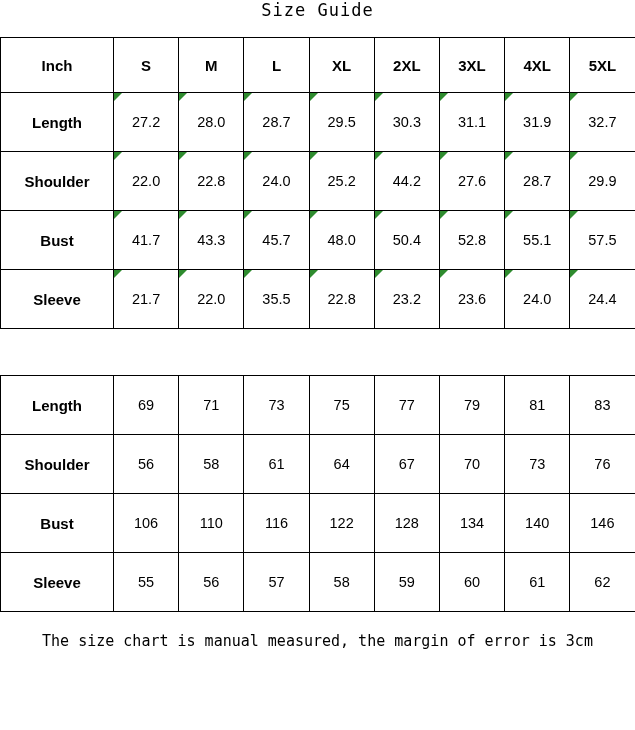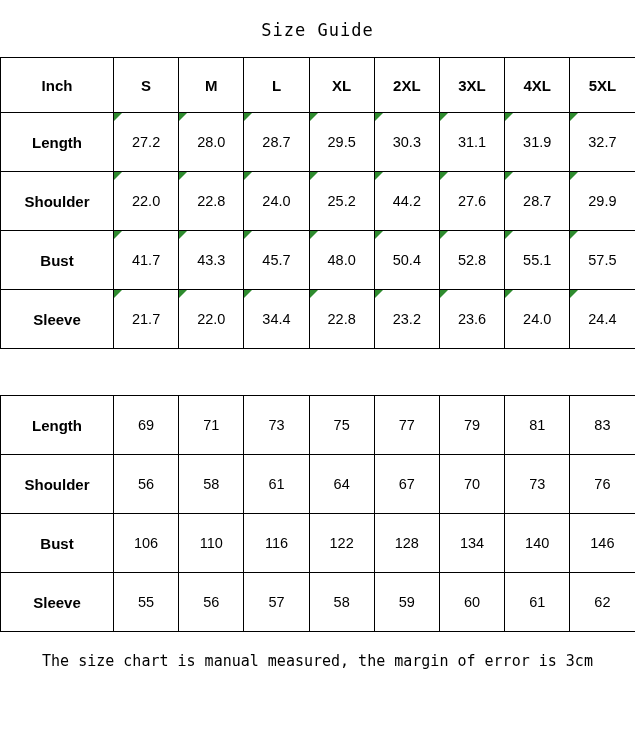--- a/index.html
+++ b/index.html
@@ -20,21 +20,20 @@
     position: relative;
     box-sizing: border-box;
     display: flex;
     flex-direction: column;
   }
   .title {
     font-family: "DejaVu Sans Mono", monospace;
     font-size: 17px;
     letter-spacing: 1px;
     text-align: center;
-    padding-top: 20px;
     padding-bottom: 17px;
     color: #000;
   }
   table.size-table {
     border-collapse: collapse;
     width: 635px;
     table-layout: fixed;
   }
   table.size-table td {
     border: 1px solid #000000;
@@ -147,21 +146,21 @@
         <td class="mark">48.0</td>
         <td class="mark">50.4</td>
         <td class="mark">52.8</td>
         <td class="mark">55.1</td>
         <td class="mark">57.5</td>
       </tr>
       <tr>
         <td class="rowhead">Sleeve</td>
         <td class="mark">21.7</td>
         <td class="mark">22.0</td>
-        <td class="mark">34.4</td>
+        <td class="mark">35.5</td>
         <td class="mark">22.8</td>
         <td class="mark">23.2</td>
         <td class="mark">23.6</td>
         <td class="mark">24.0</td>
         <td class="mark">24.4</td>
       </tr>
     </tbody>
   </table>
 
   <div class="spacer"></div>

